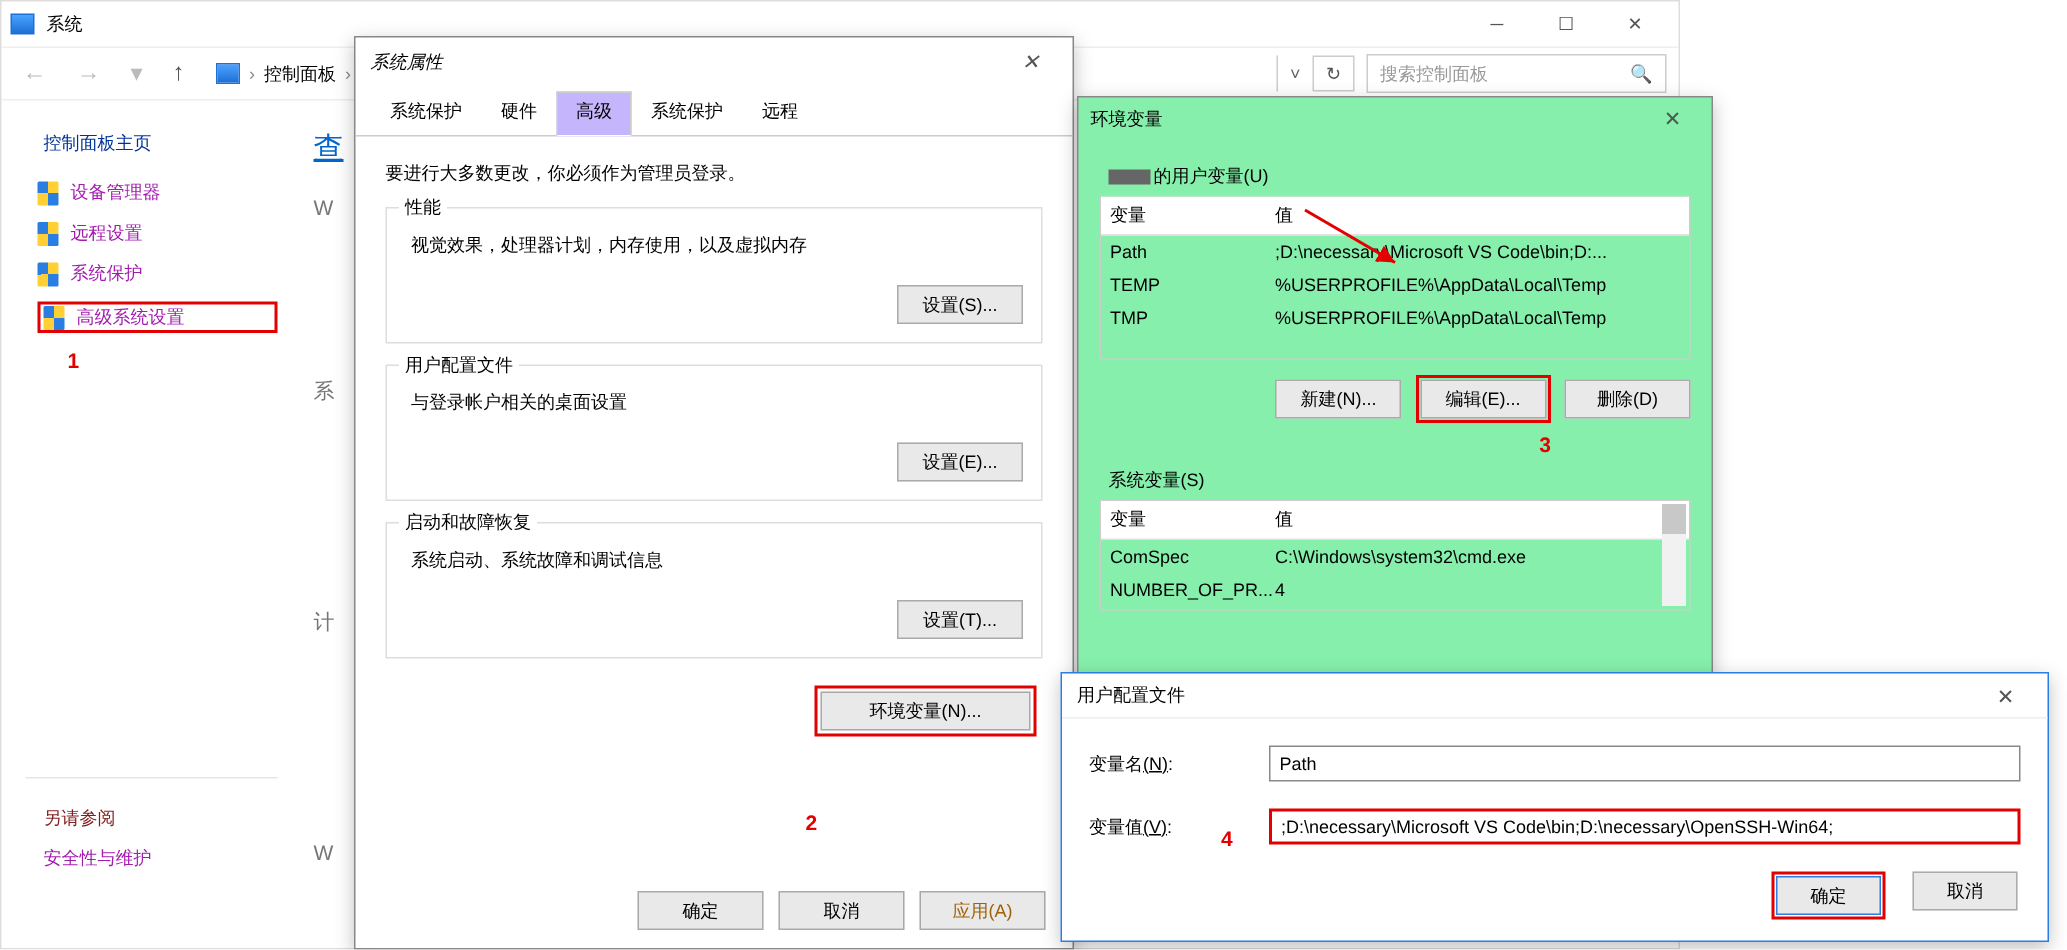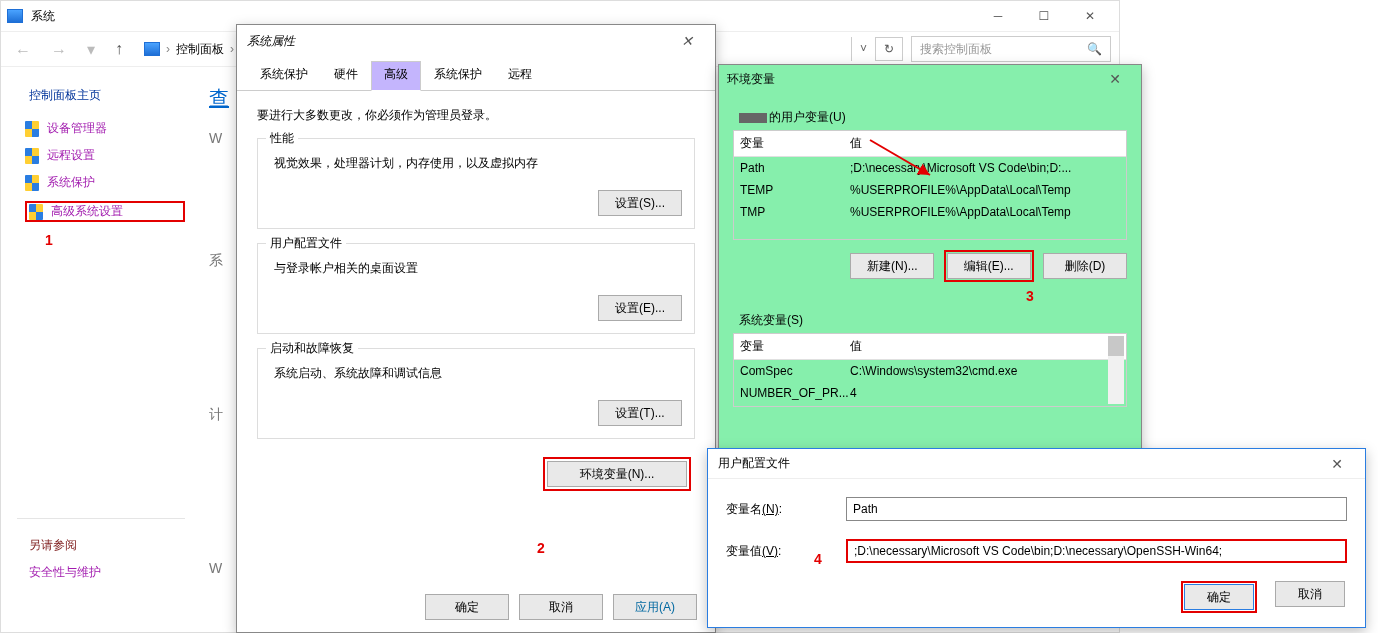--- a/index.html
+++ b/index.html
@@ -46,21 +46,21 @@
 .noteline{ margin-bottom:14px;}
 .group { border:1px solid #ddd; margin-bottom:14px; padding:10px 12px 12px; position:relative;}
 .group .glabel{ position:absolute; top:-9px; left:8px; background:#fff; padding:0 4px;}
 .group .gdesc { margin:6px 0 18px 4px;}
 .btn { display:inline-block; min-width:84px; height:26px; line-height:24px; text-align:center; border:1px solid #aaa; background:#e9e9e9; padding:0 10px;}
 .btn.default{ border-color:#2a7de1;}
 .group .btn-row{ text-align:right;}
 .env-btn-wrap{ text-align:right; padding:4px 4px 0 0;}
 .env-btn-outline{ display:inline-block; border:2px solid #e30000; padding:2px;}
 .sp-footer{ position:absolute; bottom:12px; right:18px; display:flex; gap:10px;}
-.btn.disabled{ color:#0369a1;}
+.btn.disabled{ color:#a16207;}
 .annot2{ position:absolute; left:300px; bottom:76px; color:#e30000; font-weight:bold; font-size:14px;}
 
 
 .ev-window{ position:absolute; left:718px; top:64px; width:424px; height:388px; background:#86efac; border:1px solid #888; box-shadow:0 4px 12px rgba(0,0,0,.25);}
 .ev-titlebar{height:28px;display:flex;align-items:center;justify-content:space-between;padding:0 8px;}
 .ev-body{padding:10px 14px;}
 .ev-grouplabel{ margin:6px 0 4px 6px;}
 .blk { display:inline-block; width:28px; height:10px; background:#666; vertical-align:middle; margin-right:2px;}
 .listbox{ border:1px solid #ccc; height:110px; overflow:hidden;}
 .listhdr{ display:flex; font-weight:normal; border-bottom:1px solid #e0e0e0; background:#fff;}

